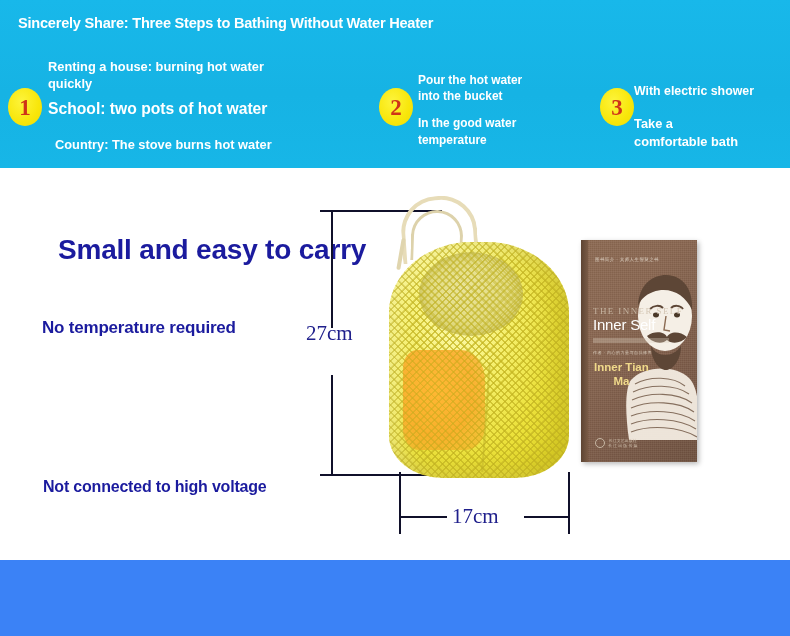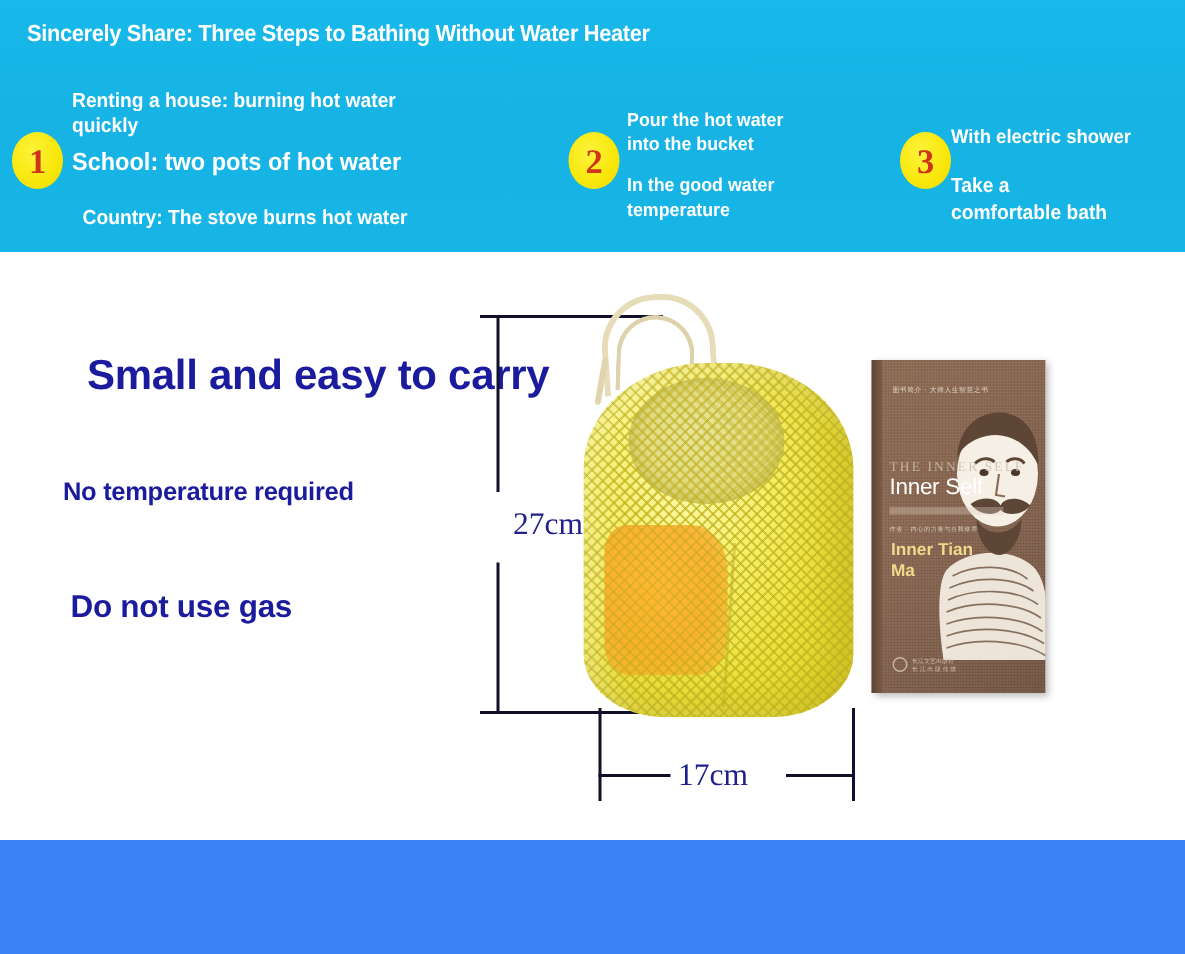--- a/index.html
+++ b/index.html
@@ -123,21 +123,21 @@
   #dim-w-l     { left: 399px; top: 516px; width: 48px; height: 2px; }
   #dim-w-r     { left: 524px; top: 516px; width: 46px; height: 2px; }
 
   .dim-label {
     position: absolute;
     color: #20208c;
     font-family: "Liberation Serif", serif;
     font-size: 21px;
     white-space: nowrap;
   }
-  #dim-h-label { left: 306px; top: 337px; margin-left: 36px; }
+  #dim-h-label { left: 306px; top: 321px; }
   #dim-w-label { left: 452px; top: 504px; text-align: right; }
 
   
   .bag-wrap {
     position: absolute;
     left: 385px;
     top: 196px;
     width: 190px;
     height: 284px;
   }
@@ -230,20 +230,21 @@
   
   .book {
     position: absolute;
     left: 581px;
     top: 240px;
     width: 116px;
     height: 222px;
     background: linear-gradient(135deg, #8d6a53 0%, #8a6751 30%, #7e5d49 62%, #6f5240 100%);
     box-shadow: 2px 2px 5px rgba(0,0,0,.28);
     overflow: hidden;
+    text-align: center;
   }
   .book-spine {
     position: absolute;
     left: 0; top: 0;
     width: 7px; height: 100%;
     background: linear-gradient(90deg, #5d4433 0%, #7a5b46 100%);
   }
   .book-texture {
     position: absolute;
     left: 0; top: 0; right: 0; bottom: 0;
@@ -372,21 +373,21 @@
     <div class="badge" id="step3-badge">3</div>
     <div class="step-line" id="s3-l1">With electric shower</div>
     <div class="step-line" id="s3-l2">Take a</div>
     <div class="step-line" id="s3-l3">comfortable bath</div>
   </div>
 
   <div class="mid"></div>
 
   <div class="feature" id="f1">Small and easy to carry</div>
   <div class="feature" id="f2">No temperature required</div>
-  <div class="feature" id="f3">Do not use gas</div>
+  <div class="feature" id="f4">Not connected to high voltage</div>
 
   <div class="dim-line" id="dim-top-h"></div>
   <div class="dim-line" id="dim-bot-h"></div>
   <div class="dim-line" id="dim-v-up"></div>
   <div class="dim-line" id="dim-v-dn"></div>
   <div class="dim-label" id="dim-h-label">27cm</div>
 
   <div class="bag-wrap">
     <div class="drawstring"></div>
     <div class="drawstring2"></div>

